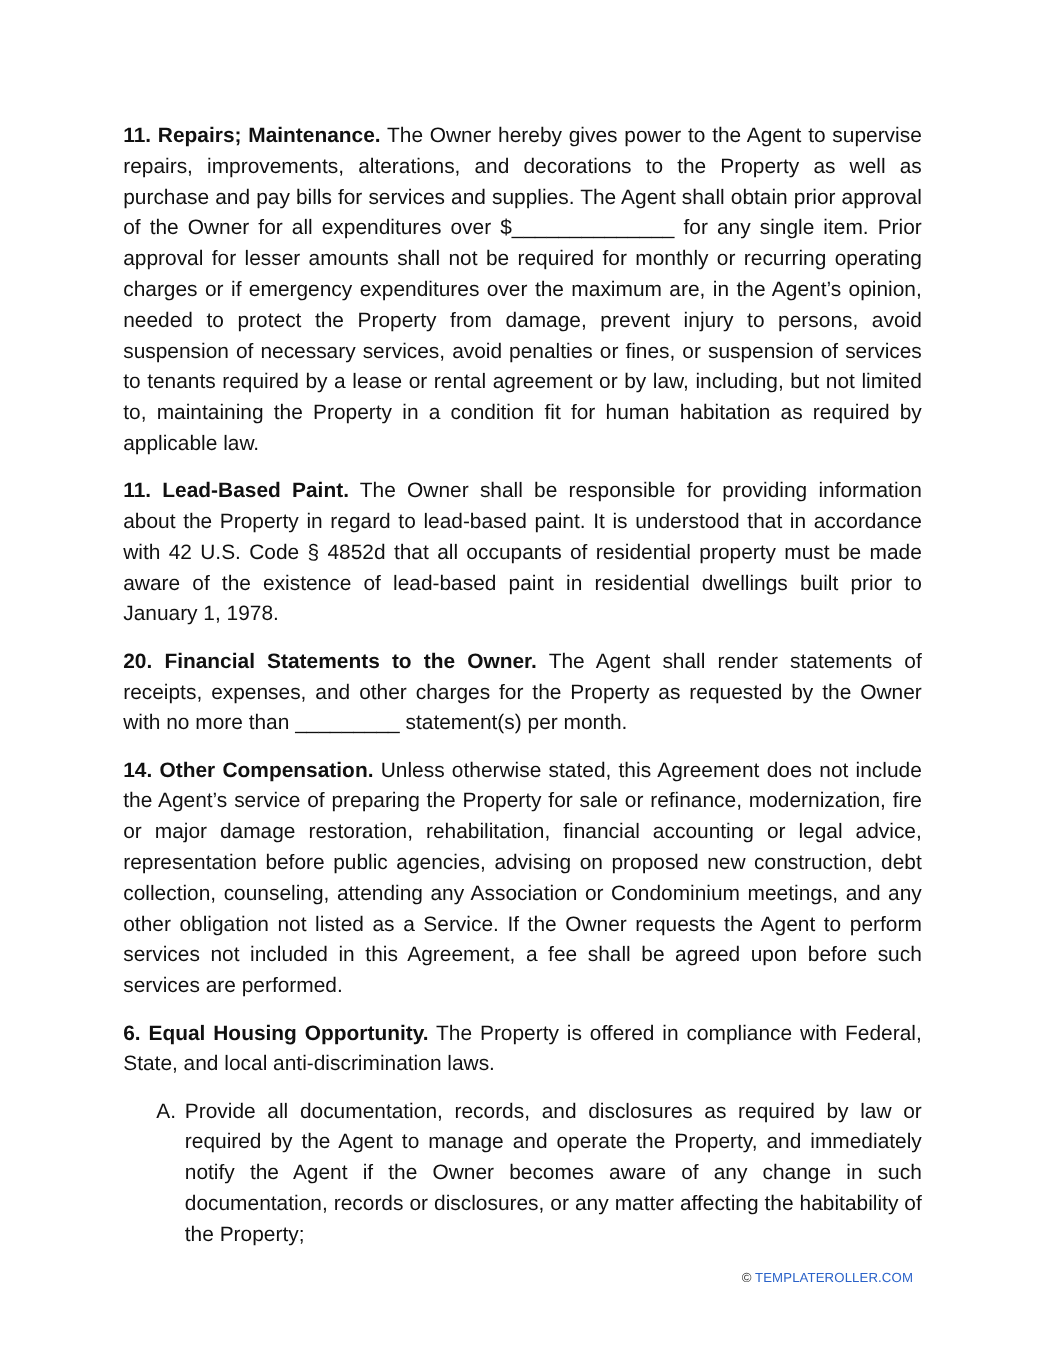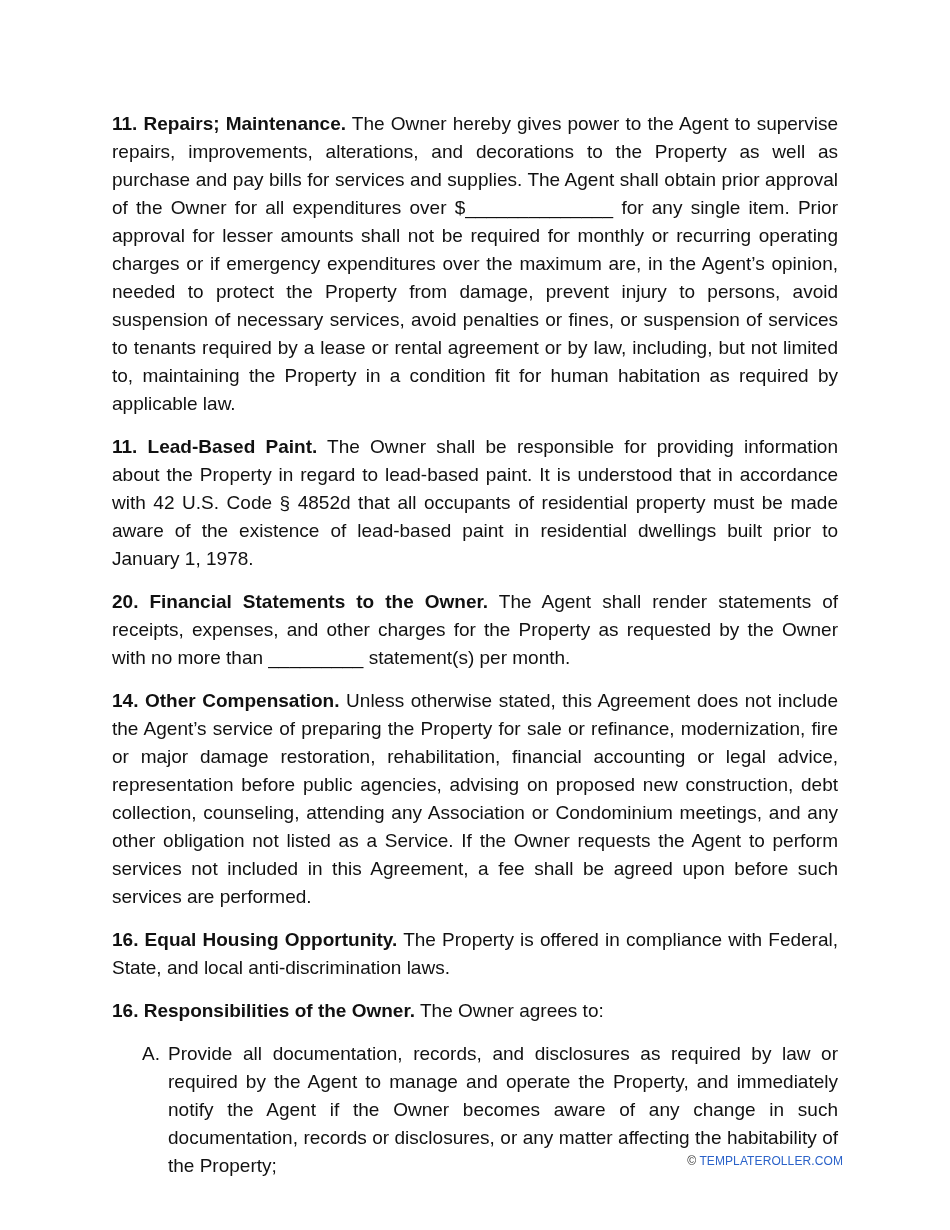--- a/index.html
+++ b/index.html
@@ -9,35 +9,34 @@
     font-family: Liberation Sans, sans-serif; font-size: 19px; line-height: 28px; color: #111;
   }
   .para { text-align: justify; margin: 0 0 15px 0; }
   .para b { font-weight: bold; }
   .list { margin: 0; padding: 0; }
   .list-item { display: flex; text-align: justify; }
   .list-letter { width: 56px; flex: 0 0 56px; text-align: right; padding-right: 0; box-sizing: border-box; }
   .list-letter span { display: inline-block; width: 26px; text-align: left; }
   .list-text { flex: 1; }
   .footer {
-    position: absolute; right: 107px; top: 1154px;
+    position: absolute; right: 120px; top: 1154px;
     font-family: "Liberation Sans", sans-serif; font-size: 12px; color: #2a62c9; letter-spacing: 0.1px;
   }
   .footer .copy { color: #333; }
 </style>
 </head>
 <body>
 
 <div class="page">
   <p class="para"><b>11. Repairs; Maintenance.</b><span> The Owner hereby gives power to the Agent to supervise repairs, improvements, alterations, and decorations to the Property as well as purchase and pay bills for services and supplies. The Agent shall obtain prior approval of the Owner for all expenditures over $______________ for any single item. Prior approval for lesser amounts shall not be required for monthly or recurring operating charges or if emergency expenditures over the maximum are, in the Agent’s opinion, needed to protect the Property from damage, prevent injury to persons, avoid suspension of necessary services, avoid penalties or fines, or suspension of services to tenants required by a lease or rental agreement or by law, including, but not limited to, maintaining the Property in a condition fit for human habitation as required by applicable law.</span></p>
   <p class="para"><b>11. Lead-Based Paint.</b><span> The Owner shall be responsible for providing information about the Property in regard to lead-based paint. It is understood that in accordance with 42 U.S. Code § 4852d that all occupants of residential property must be made aware of the existence of lead-based paint in residential dwellings built prior to January 1, 1978.</span></p>
   <p class="para"><b>20. Financial Statements to the Owner.</b><span> The Agent shall render statements of receipts, expenses, and other charges for the Property as requested by the Owner with no more than _________ statement(s) per month.</span></p>
   <p class="para"><b>14. Other Compensation.</b><span> Unless otherwise stated, this Agreement does not include the Agent’s service of preparing the Property for sale or refinance, modernization, fire or major damage restoration, rehabilitation, financial accounting or legal advice, representation before public agencies, advising on proposed new construction, debt collection, counseling, attending any Association or Condominium meetings, and any other obligation not listed as a Service. If the Owner requests the Agent to perform services not included in this Agreement, a fee shall be agreed upon before such services are performed.</span></p>
-  <p class="para"><b>16. Equal Housing Opportunity.</b><span> The Property is offered in compliance with Federal, State, and local anti-discrimination laws.</span></p>
-  <p class="para"><b>16. Responsibilities of the Owner.</b><span> The Owner agrees to:</span></p>
+  <p class="para"><b>6. Equal Housing Opportunity.</b><span> The Property is offered in compliance with Federal, State, and local anti-discrimination laws.</span></p>
 
   <div class="list">
     <div class="list-item">
       <div class="list-letter"><span>A.</span></div>
       <div class="list-text">Provide all documentation, records, and disclosures as required by law or required by the Agent to manage and operate the Property, and immediately notify the Agent if the Owner becomes aware of any change in such documentation, records or disclosures, or any matter affecting the habitability of the Property;</div>
     </div>
   </div>
 </div>
 
 <div class="footer">

